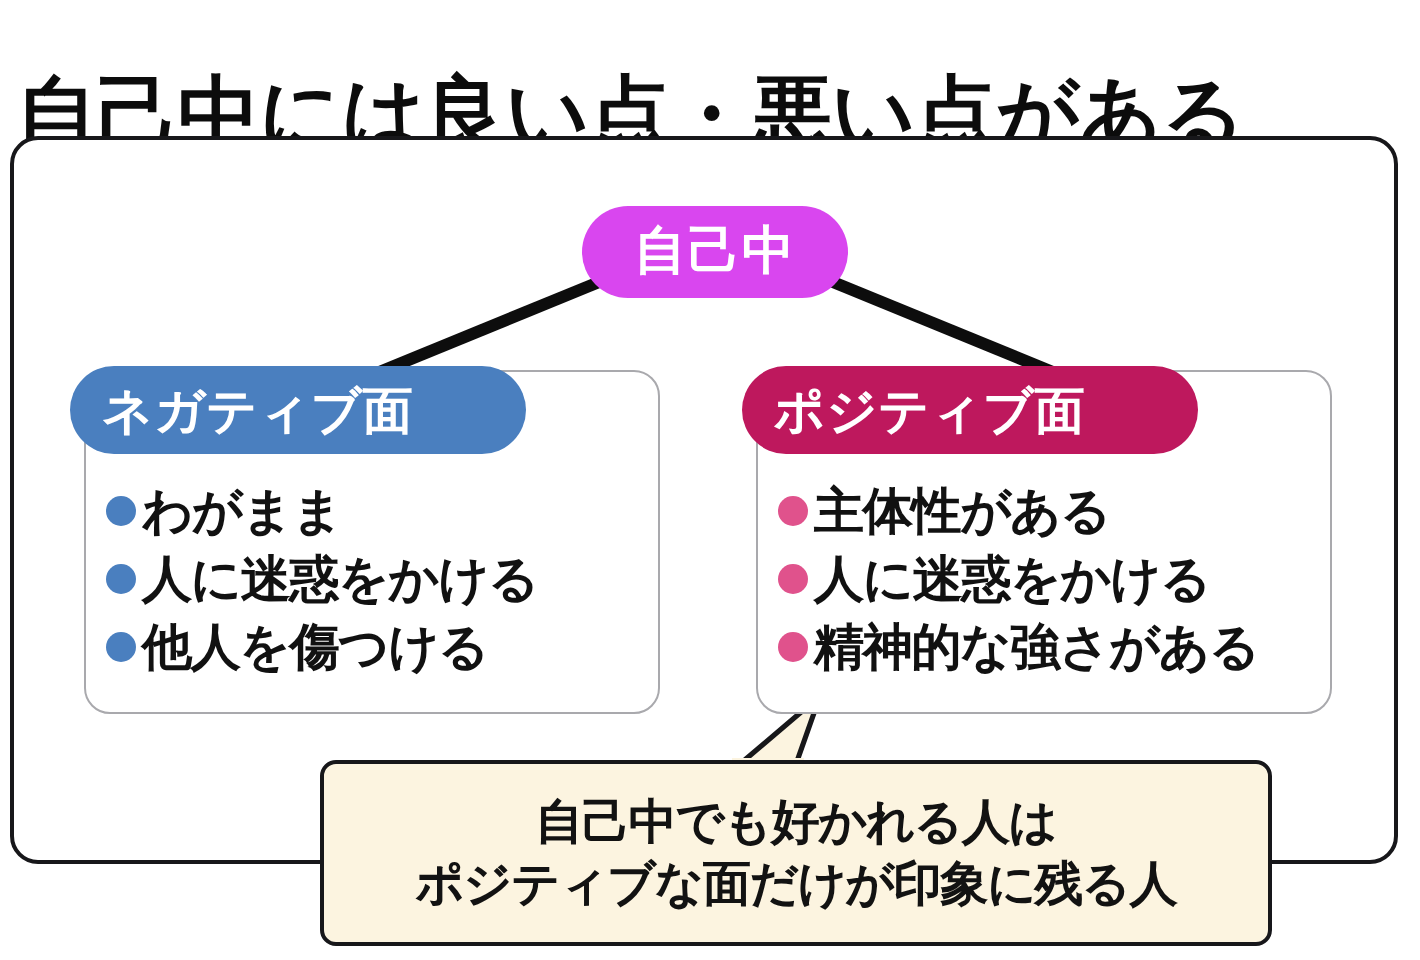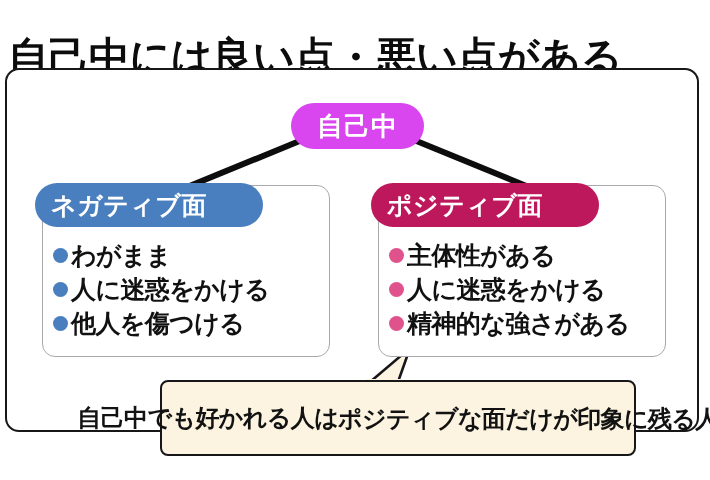--- a/index.html
+++ b/index.html
@@ -159,27 +159,27 @@
     color: #111111;
     letter-spacing: -0.6px;
   }
 
   
   .callout {
     position: absolute;
     left: 160px;
     top: 380px;
     width: 476px;
-    height: 76px;
+    height: 93px;
     background: #fcf4e0;
     border: 2.6px solid #17171a;
     border-radius: 8px;
     box-sizing: border-box;
     display: flex;
-    flex-direction: row;
+    flex-direction: column;
     align-items: center;
     justify-content: center;
   }
   .callout-line {
     font-family: "DejaVu Sans", "Liberation Sans", sans-serif;
     font-weight: 700;
     font-size: 24px;
     line-height: 1.2;
     color: #121212;
     white-space: nowrap;

